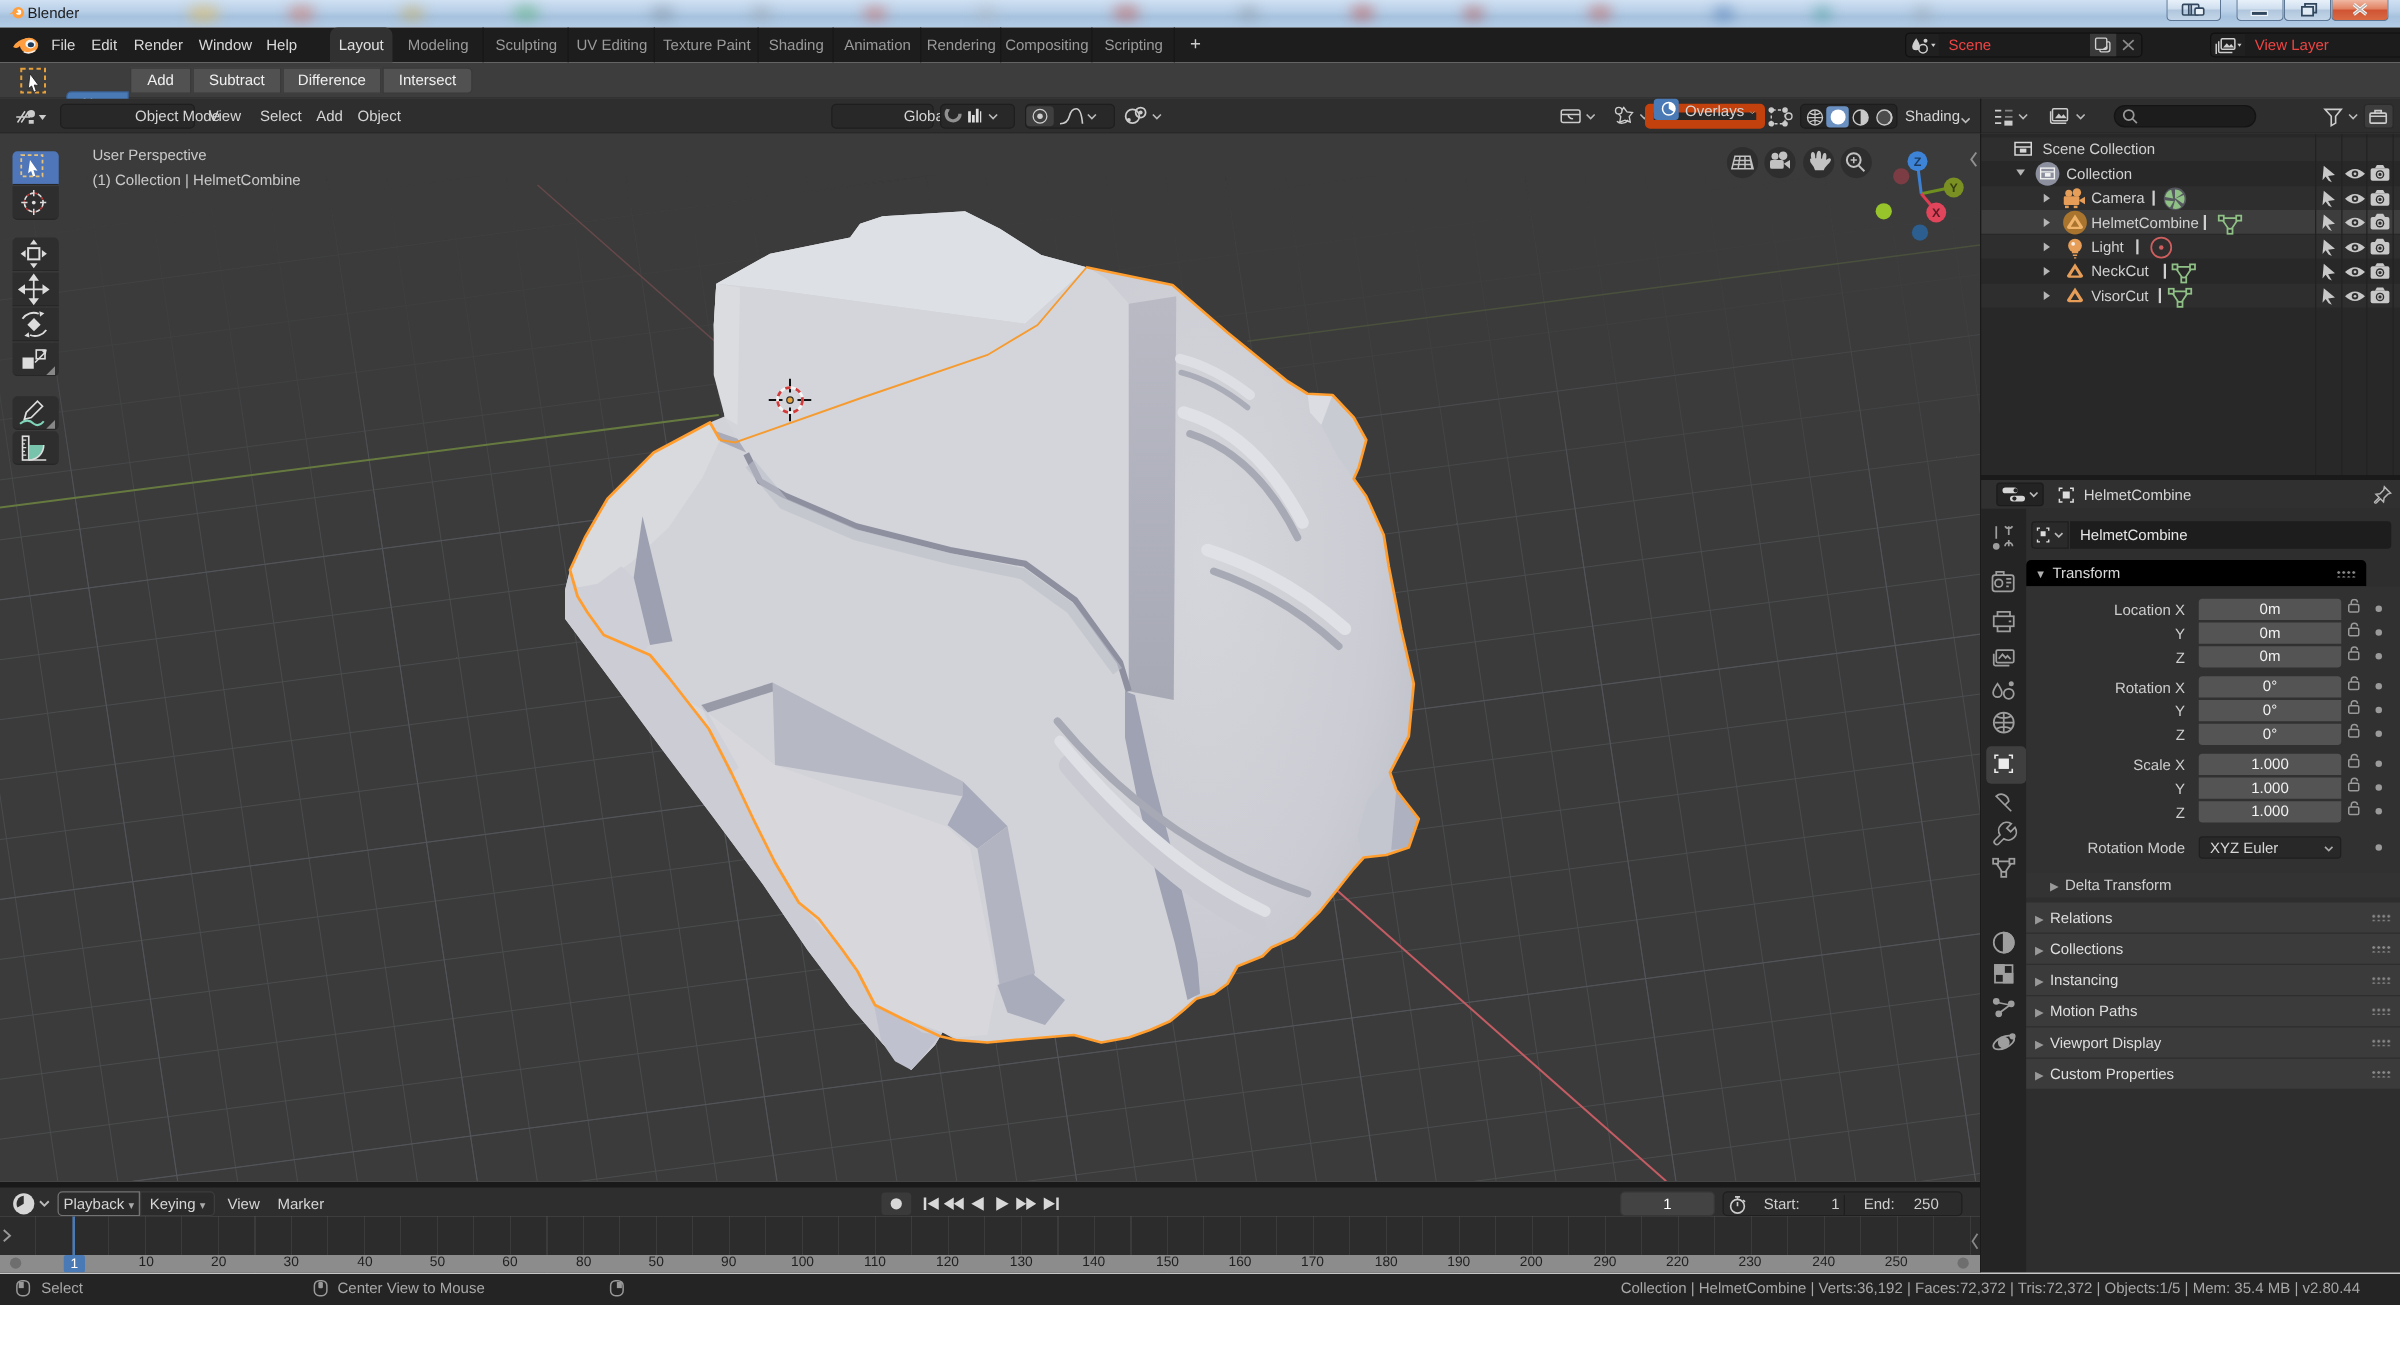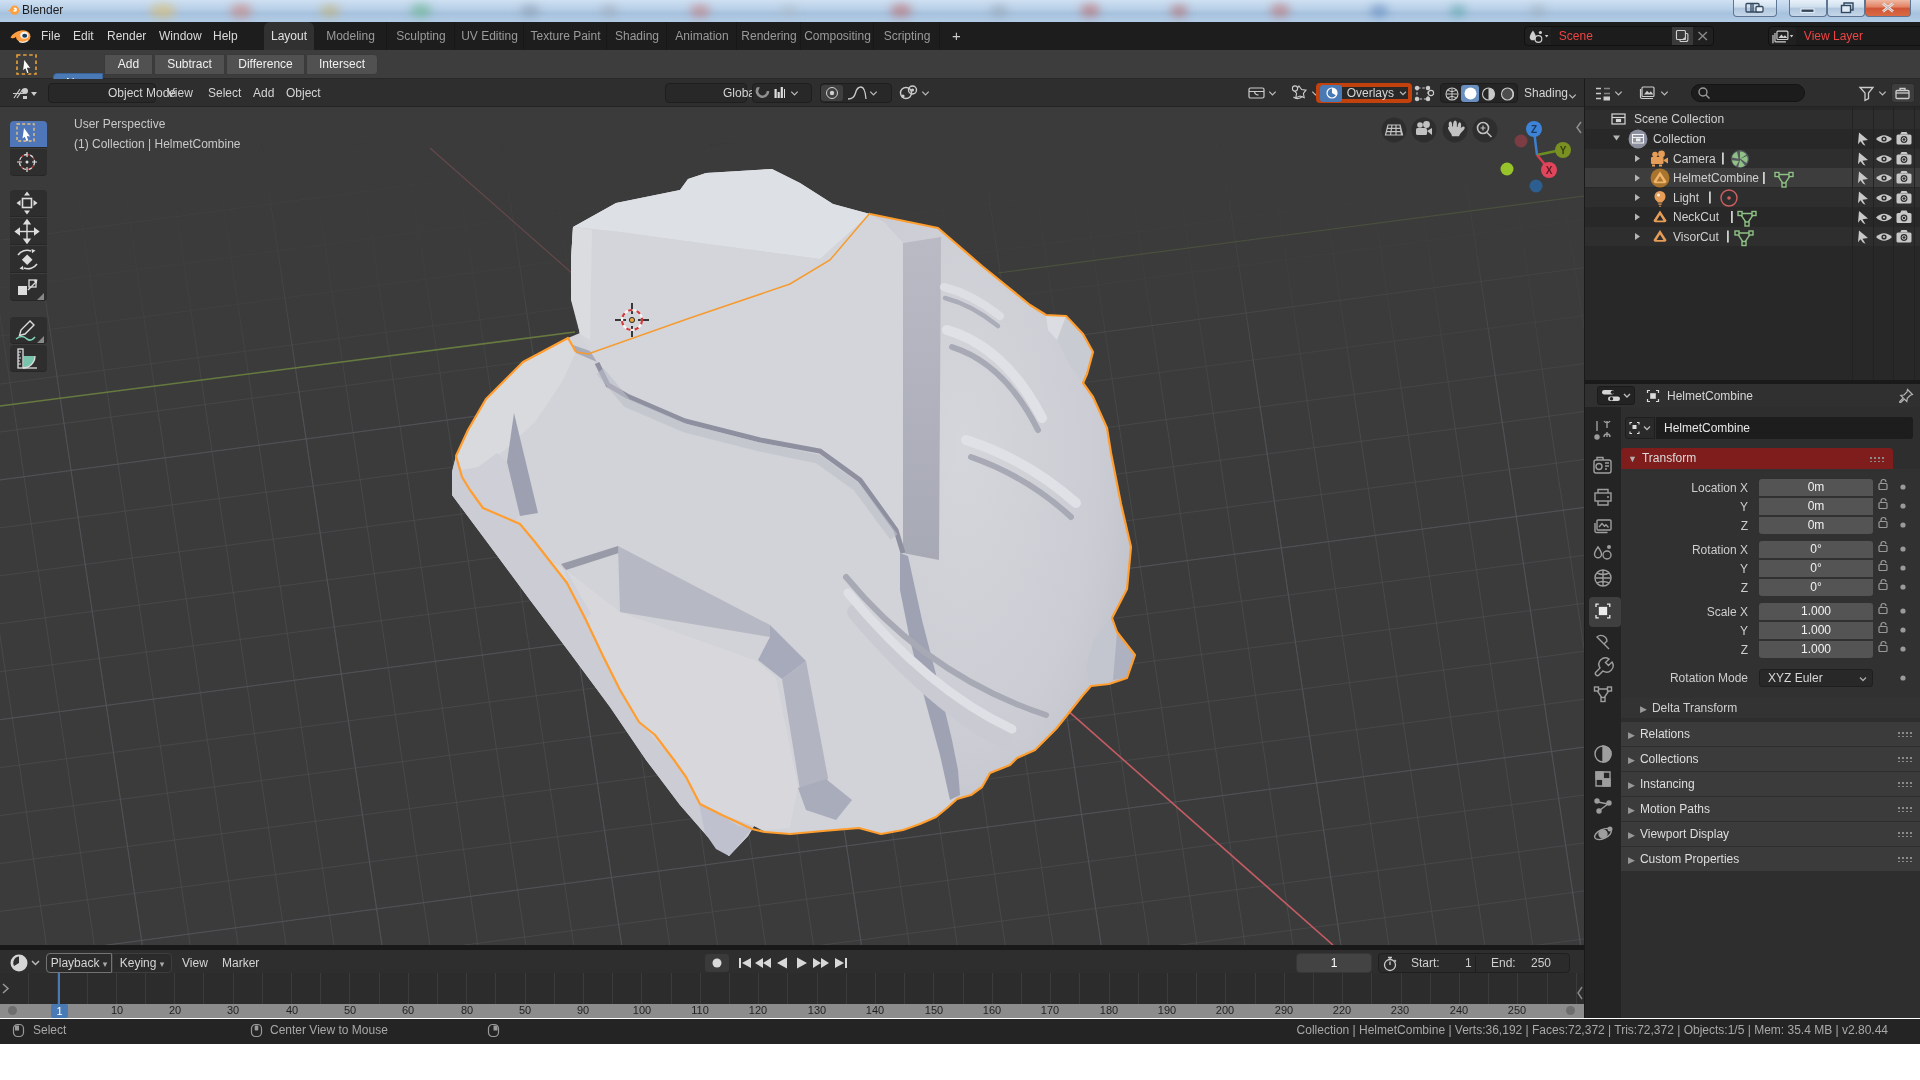--- a/index.html
+++ b/index.html
@@ -287,21 +287,21 @@
     <div class="hbtn" style="left:1288px;width:42px;">
       <svg width="22" height="18" viewBox="0 0 22 18">
           <path d="M11 2 l2.6 3.5 4.4 .6 -2.6 3.2 .8 4.4 -4.2 -1.6 -4.2 1.6 .8 -4.4 L6 6.1 l2.4 -.6 Z" fill="none" stroke="#ccc" stroke-width="1.1"></path>
           <circle cx="7" cy="4.5" r="2.6" fill="#2e2e2e" stroke="#ccc" stroke-width="1.1"></circle>
           <path d="M5.5 13 a6 6 0 0 0 9 -1" fill="none" stroke="#ccc" stroke-width="1.1"></path>
         </svg>
       <svg width="11" height="12" viewBox="0 0 12 12">
           <path d="M2.5 4.5 l3.5 3.5 l3.5 -3.5" stroke="#bbb" stroke-width="1.4" fill="none"></path>
         </svg>
     </div>
-    <div class="hbtn" style="left:1316px;width:96px;background:#282828;border:4px solid #c2410c;border-radius:4px;">
+    <div class="hbtn" style="left:1316px;width:96px;background:#282828;border:7px solid #c2410c;border-radius:4px;align-items:flex-end;">
       <span style="display:inline-block;width:24px;height:17px;background:#4a7ab5;border-radius:3px;"><svg width="16" height="15" viewBox="0 0 16 15" style="margin:1px 0 0 4px">
             <circle cx="8" cy="7" r="5" fill="none" stroke="#fff" stroke-width="1.2"></circle>
             <path d="M8 2 a 5 5 0 0 1 4.3 7.5 L8 7 Z" fill="#fff"></path>
           </svg></span>
       <span style="margin-left:5px">Overlays</span>
       <svg width="11" height="12" viewBox="0 0 12 12" style="margin-left:4px">
           <path d="M2.5 4.5 l3.5 3.5 l3.5 -3.5" stroke="#bbb" stroke-width="1.4" fill="none"></path>
         </svg>
     </div>
     <div class="hbtn" style="left:1413px;width:24px;">
@@ -906,21 +906,21 @@
       <div style="position:absolute;left:4px;top:10px;width:30px;height:22px;background:#2a2a2a;border:1px solid #1e1e1e;border-radius:3px 0 0 3px;">
         <svg width="28" height="20" viewBox="0 0 28 20">
             <g fill="none" stroke="#ddd" stroke-width="1.1">
               <path d="M4 6.5 v-2 h2 M11 4.5 h2 v2 M13 13.5 v2 h-2 M6 15.5 h-2 v-2"></path>
             </g>
             <rect x="6.5" y="7" width="4" height="4" fill="#ddd"></rect>
             <path d="M18 8.5 l3 3 3 -3" stroke="#bbb" stroke-width="1.3" fill="none"></path>
           </svg>
       </div>
       <div style="position:absolute;left:35px;top:10px;width:257px;height:22px;background:#1d1d1d;border-radius:0 3px 3px 0;color:#e8e8e8;font-size:12px;line-height:22px;padding-left:8px;">HelmetCombine</div>
-      <div style="position:absolute;left:0;top:41px;width:272px;height:21px;background:#7f1d1d;border-radius:4px 4px 0 0;color:#dcdcdc;font-size:12px;line-height:21px;"><span style="color:#b0b0b0;font-size:9px;margin:0 5px 0 7px;">▼</span>Transform<span class="grip" style="top:8px"></span></div>
+      <div style="position:absolute;left:0;top:41px;width:272px;height:21px;background:#000000;border-radius:4px 4px 0 0;color:#dcdcdc;font-size:12px;line-height:21px;"><span style="color:#b0b0b0;font-size:9px;margin:0 5px 0 7px;">▼</span>Transform<span class="grip" style="top:8px"></span></div>
       <div style="position:absolute;left:0;top:62px;width:300px;height:249px;background:#313131;"></div>
       <div class="prow" style="right:173px;top:74px;">Location X</div>
       <div class="prow" style="right:173px;top:93px;">Y</div>
       <div class="prow" style="right:173px;top:112px;">Z</div>
       <div class="prow" style="right:173px;top:136px;">Rotation X</div>
       <div class="prow" style="right:173px;top:155px;">Y</div>
       <div class="prow" style="right:173px;top:174px;">Z</div>
       <div class="prow" style="right:173px;top:198px;">Scale X</div>
       <div class="prow" style="right:173px;top:217px;">Y</div>
       <div class="prow" style="right:173px;top:236px;">Z</div>

